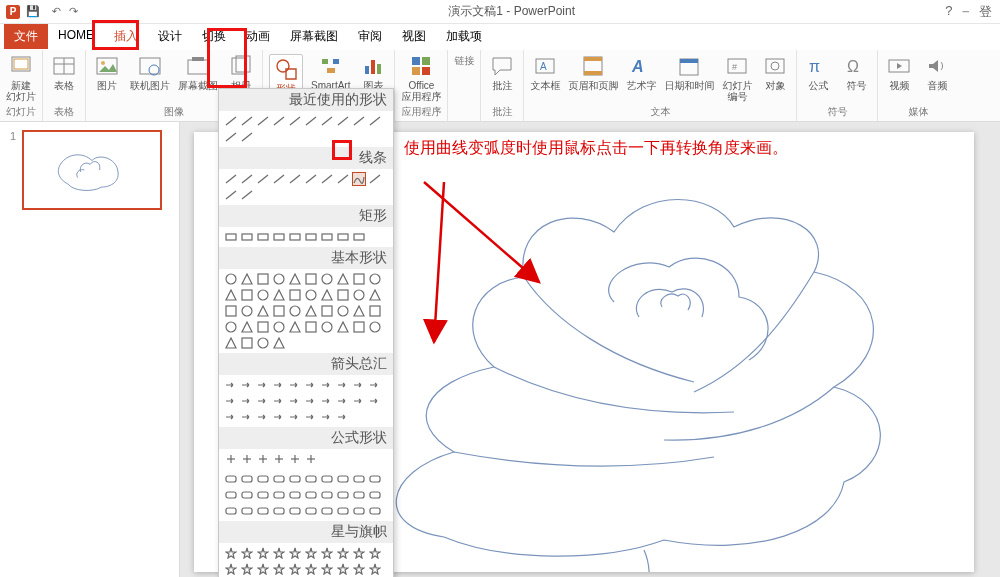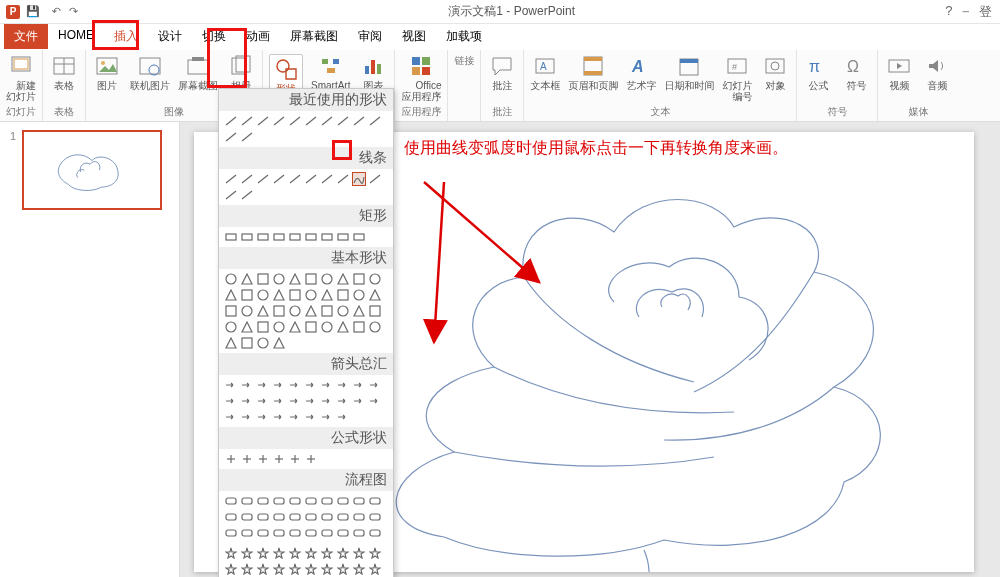--- a/index.html
+++ b/index.html
@@ -20,21 +20,21 @@
   .tab.file { background: #d04626; color: #fff; }
   .tab.active { color: #d04626; }
   .insert-hl { position: absolute; top: 20px; left: 92px; width: 47px; height: 30px; border: 3px solid #e11; pointer-events: none; z-index: 50; }
 
   
   .ribbon { height: 72px; background: #fbfbfb; border-bottom: 1px solid #dcdcdc; display: flex; }
   .rgroup { border-right: 1px solid #e3e3e3; display: flex; flex-direction: column; align-items: center; justify-content: space-between; padding: 4px 6px 2px; }
   .rgroup .icons { display: flex; gap: 8px; align-items: flex-start; }
   .rbtn { display: flex; flex-direction: column; align-items: center; gap: 2px; min-width: 30px; cursor: pointer; }
   .rbtn .ic { width: 24px; height: 24px; display: flex; align-items: center; justify-content: center; color: #4a7dbb; }
-  .rbtn .lbl { font-size: 10px; color: #555; text-align: right; line-height: 1.1; white-space: nowrap; }
+  .rbtn .lbl { font-size: 10px; color: #555; text-align: center; line-height: 1.1; white-space: nowrap; }
   .rgroup .gname { font-size: 10px; color: #777; }
   .rbtn.big-shapes .ic svg path, .rbtn.big-shapes .ic svg circle { stroke: #c44a24; }
   .rbtn.big-shapes { background: #fff; border:1px solid #c9c9c9; padding:2px 4px; border-radius:2px; color:#c44a24;}
   .rbtn.big-shapes .lbl{color:#c44a24;}
   .shapes-hl { position: absolute; top: 28px; left: 207px; width: 40px; height: 60px; border: 3px solid #e11; pointer-events: none; z-index: 50; }
 
   
   .work { position: absolute; top: 122px; left: 0; right: 0; bottom: 0; display: flex; background: #e8e8e8; }
   .thumbs { width: 180px; background: #fff; border-right: 1px solid #dcdcdc; padding: 8px 10px; }
   .thumb-wrap { display: flex; gap: 6px; align-items: flex-start; }
@@ -923,21 +923,20 @@
           <line x1="6" y1="2" x2="6" y2="10"></line>
         </svg>
       </span>
       <span class="sp-ic">
         <svg viewBox="0 0 12 12">
           <line x1="2" y1="6" x2="10" y2="6"></line>
           <line x1="6" y1="2" x2="6" y2="10"></line>
         </svg>
       </span>
     </div>
-  <div class="sp-section-h">流程图</div>
   <div class="sp-row" id="sp-flow">
       <span class="sp-ic">
         <svg viewBox="0 0 12 12">
           <rect x="1" y="3" width="10" height="6" rx="2"></rect>
         </svg>
       </span>
       <span class="sp-ic">
         <svg viewBox="0 0 12 12">
           <rect x="1" y="3" width="10" height="6" rx="2"></rect>
         </svg>
@@ -1076,20 +1075,21 @@
         <svg viewBox="0 0 12 12">
           <rect x="1" y="3" width="10" height="6" rx="2"></rect>
         </svg>
       </span>
       <span class="sp-ic">
         <svg viewBox="0 0 12 12">
           <rect x="1" y="3" width="10" height="6" rx="2"></rect>
         </svg>
       </span>
     </div>
+  <div class="sp-section-h">星与旗帜</div>
   <div class="sp-row" id="sp-stars">
       <span class="sp-ic">
         <svg viewBox="0 0 12 12">
           <polygon points="6,1 7,5 11,5 8,7 9,11 6,9 3,11 4,7 1,5 5,5"></polygon>
         </svg>
       </span>
       <span class="sp-ic">
         <svg viewBox="0 0 12 12">
           <polygon points="6,1 7,5 11,5 8,7 9,11 6,9 3,11 4,7 1,5 5,5"></polygon>
         </svg>

